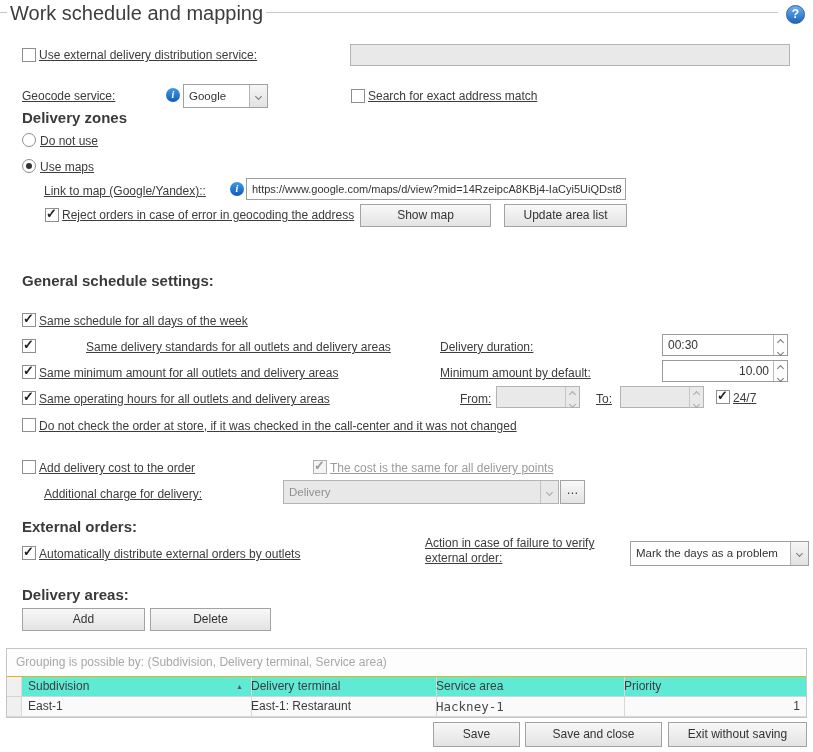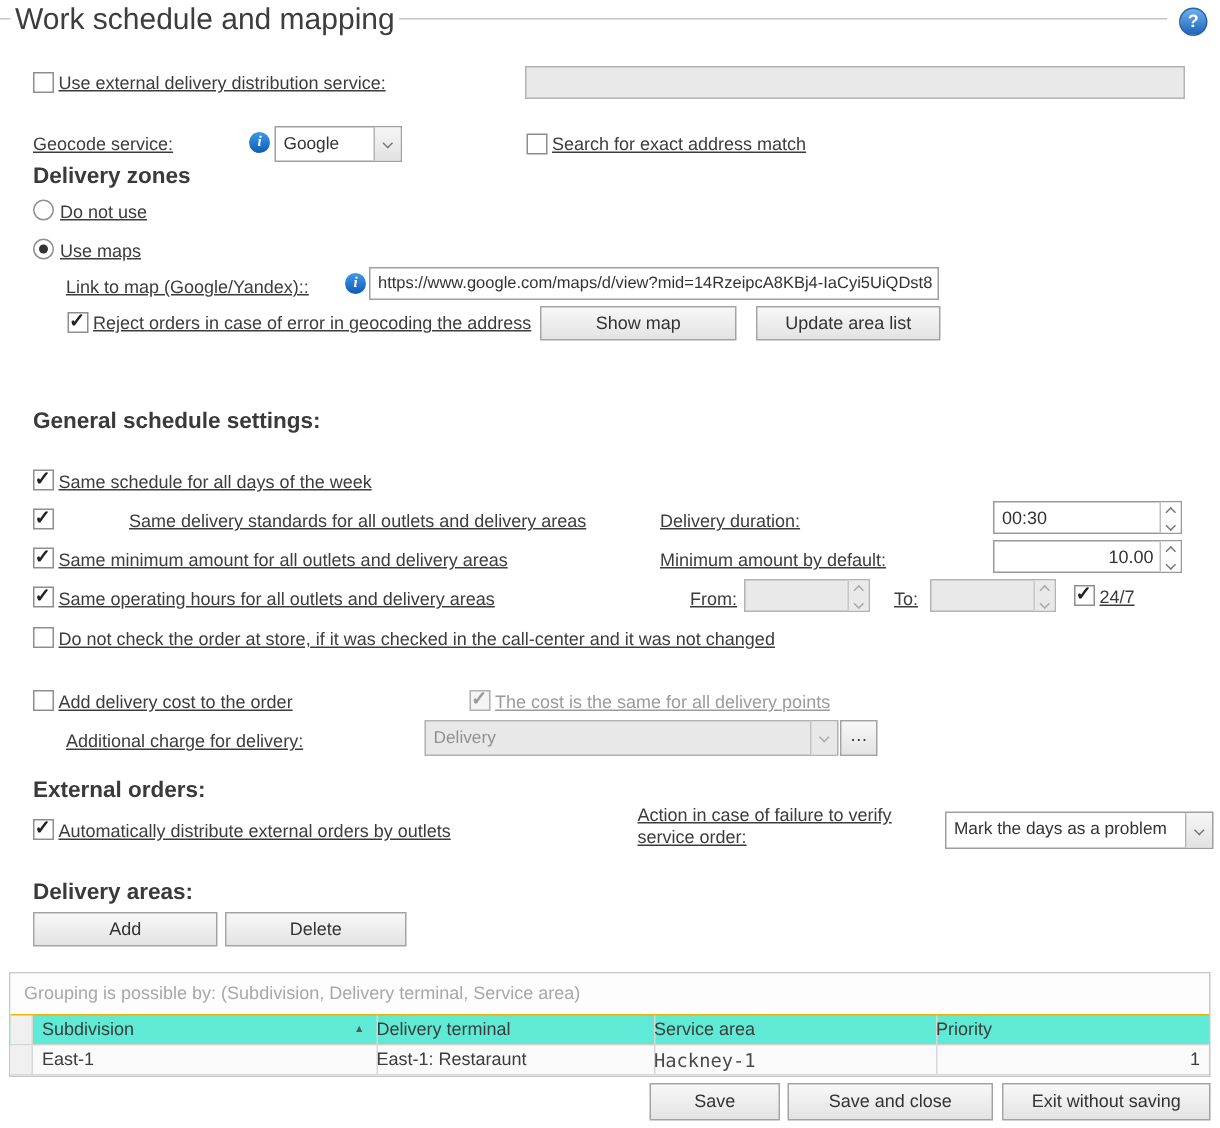--- a/index.html
+++ b/index.html
@@ -144,21 +144,21 @@
   <div class="lbl" style="left:44px;top:487px;">Additional charge for delivery:</div>
   <div class="dd dis" style="left:283px;top:480px;width:274px;height:22px;">
     <span class="val">Delivery</span>
     <span class="ddbtn"><span class="chev down lt"></span></span>
   </div>
   <div class="btn" style="left:560px;top:480px;width:23px;height:22px;line-height:18px;">…</div>
 
   <div class="sec" style="left:22px;top:518px;">External orders:</div>
   <span class="cb on" style="left:22px;top:546px;"></span>
   <div class="lbl" style="left:39px;top:547px;">Automatically distribute external orders by outlets</div>
-  <div class="lbl" style="left:425px;top:536px;white-space:normal;width:205px;line-height:15px;">Action in case of failure to verify service order:</div>
+  <div class="lbl" style="left:425px;top:536px;white-space:normal;width:205px;line-height:15px;">Action in case of failure to verify external order:</div>
   <div class="dd" style="left:630px;top:541px;width:177px;height:23px;">
     <span class="val" style="line-height:23px;">Mark the days as a problem</span>
     <span class="ddbtn"><span class="chev down" style="margin-top:9px;"></span></span>
   </div>
 
   <div class="sec" style="left:22px;top:586px;">Delivery areas:</div>
   <div class="btn" style="left:22px;top:608px;width:121px;height:21px;">Add</div>
   <div class="btn" style="left:150px;top:608px;width:119px;height:21px;">Delete</div>
 
   <div class="panel">

